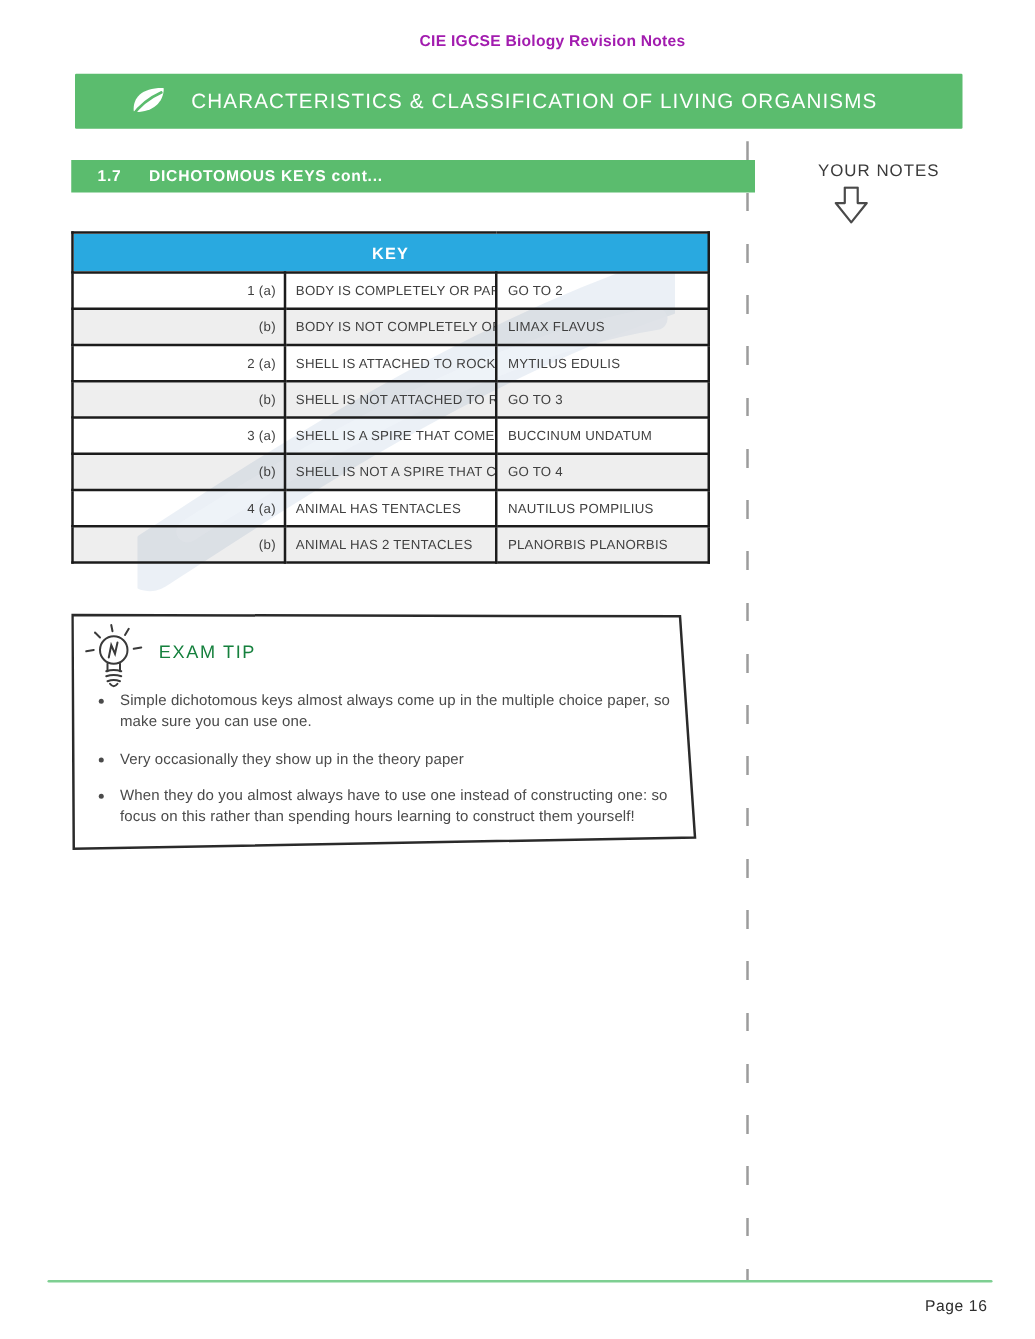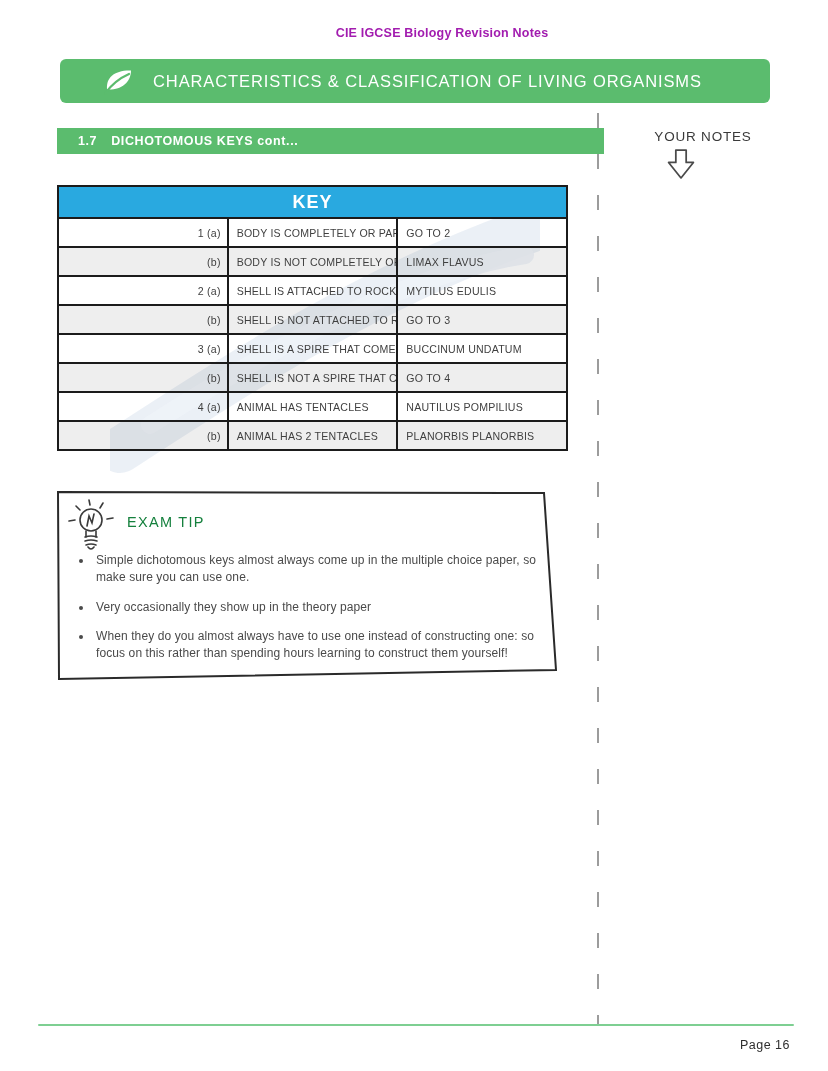--- a/index.html
+++ b/index.html
@@ -9,35 +9,35 @@
   }
   
   .doc-header{
     position:absolute;top:26px;left:0;width:100%;text-align:center;
     padding-left:56px;box-sizing:border-box;
     font-size:12.5px;font-weight:bold;color:#a21caf;letter-spacing:0.2px;
   }
   
   .banner{
     position:absolute;left:60px;top:59px;width:710px;height:44px;
-    background:#5bbc6e;border-radius:6px;display:flex;align-items:center;
+    background:#5bbc6e;border-radius:1px;display:flex;align-items:center;
   }
   .leaf{position:absolute;left:44px;top:8px;width:30px;height:28px;}
   .banner-title{
     margin-left:93px;color:#ffffff;font-size:16.5px;letter-spacing:0.9px;font-weight:500;
     white-space:nowrap;
   }
   
   .section-bar{
     position:absolute;left:57px;top:128px;width:547px;height:26px;
     background:#5bbc6e;color:#ffffff;display:flex;align-items:center;
     font-weight:bold;font-size:12.5px;letter-spacing:0.6px;
   }
   .section-num{margin-left:21px;}
-  .section-title{margin-left:14px;}
+  .section-title{margin-left:22px;}
   
   .your-notes{
     position:absolute;left:598px;top:129px;width:210px;text-align:center;
     font-size:13.5px;letter-spacing:0.8px;color:#3a3a3a;font-weight:500;
   }
   .notes-arrow{position:absolute;left:667px;top:149px;width:28px;height:31px;}
   .dashed-line{
     position:absolute;left:597px;top:113px;width:2px;height:912px;
     background:repeating-linear-gradient(to bottom,#9c9c9c 0 15px,transparent 15px 41px);
   }
@@ -45,21 +45,21 @@
   .watermark{position:absolute;left:110px;top:195px;width:430px;height:280px;pointer-events:none;}
   
   table.key-table{
     position:absolute;left:57px;top:185px;width:511px;border-collapse:collapse;
     table-layout:fixed;font-size:10.6px;color:#3f3f3f;
   }
   table.key-table th,table.key-table td{
     border:2px solid #1b1b1b;box-sizing:border-box;overflow:hidden;white-space:nowrap;
   }
   table.key-table th{
-    height:32px;background:#29a9e0;color:#ffffff;font-size:18px;
+    height:32px;background:#29a9e0;color:#ffffff;font-size:13px;
     letter-spacing:1px;font-weight:bold;text-align:center;
   }
   table.key-table td{height:29px;background:transparent;letter-spacing:0.2px;}
   td.col-num{width:35px;text-align:right;padding-right:6px;}
   td.col-desc{width:338px;padding-left:8px;}
   td.col-result{width:138px;padding-left:8px;}
   tr.shaded td{background:rgba(0,0,0,0.068);}
   
   .examtip{position:absolute;left:57px;top:490px;width:502px;height:192px;}
   .tip-border{position:absolute;left:0;top:0;width:100%;height:100%;}

